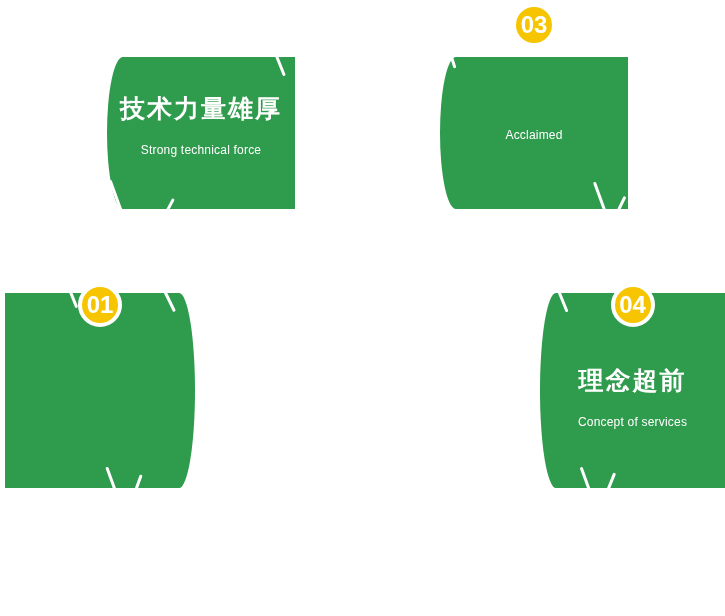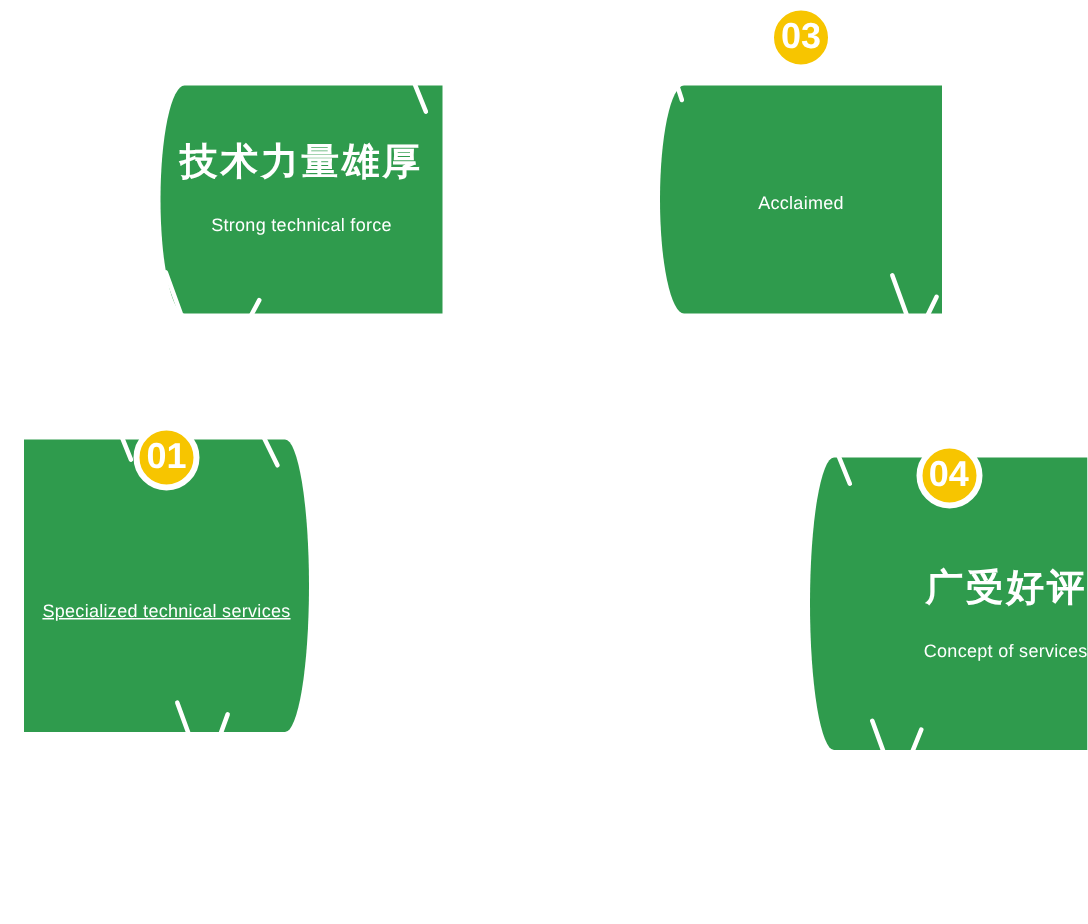--- a/index.html
+++ b/index.html
@@ -27,24 +27,24 @@
   
   .curve-left{
     border-top-left-radius:16px 50%;
     border-bottom-left-radius:16px 50%;
   }
   .curve-right{
     border-top-right-radius:16px 50%;
     border-bottom-right-radius:16px 50%;
   }
 
-  .card-01{ left:16px;      top:293px; width:190px; height:195px; padding-top:12px;text-decoration:underline; }
+  .card-01{ left:5px;      top:293px; width:190px; height:195px; padding-top:12px; }
   .card-02{ left:107px;  top:57px;  width:188px; height:152px; padding-bottom:16px; }
   .card-03{ left:440px;  top:57px;  width:188px; height:152px; padding-bottom:16px; }
-  .card-04{ right:0;     top:305px; width:185px; height:195px; padding-top:12px;align-items:flex-end; }
+  .card-04{ right:0;     top:293px; width:185px; height:195px; padding-top:12px; }
 
   .badge{
     position:absolute; left:50%; transform:translateX(-50%);
     width:44px; height:44px;
     border:4px solid #ffffff; border-radius:50%;
     background:var(--yellow, #f7c500);
     display:flex; align-items:center; justify-content:center;
     font-size:24px; font-weight:bold; color:#ffffff;
     z-index:2;
   }
@@ -105,27 +105,26 @@
   </div>
 
   <div class="card card-01 curve-right">
     <div class="badge">
       <span>01</span>
     </div>
     <span class="spark s1"></span>
     <span class="spark s2"></span>
     <span class="spark s3"></span>
     <span class="spark s4"></span>
-    <div class="subtitle">Specialized technical services</div>
   </div>
 
   <div class="card card-04 curve-left">
     <div class="badge">
       <span>04</span>
     </div>
     <span class="spark s1"></span>
     <span class="spark s2"></span>
     <span class="spark s3"></span>
-    <div class="title">广受好评</div>
+    <div class="title">理念超前</div>
     <div class="subtitle">Concept of services</div>
   </div>
 
 </div>
 
 </body></html>

